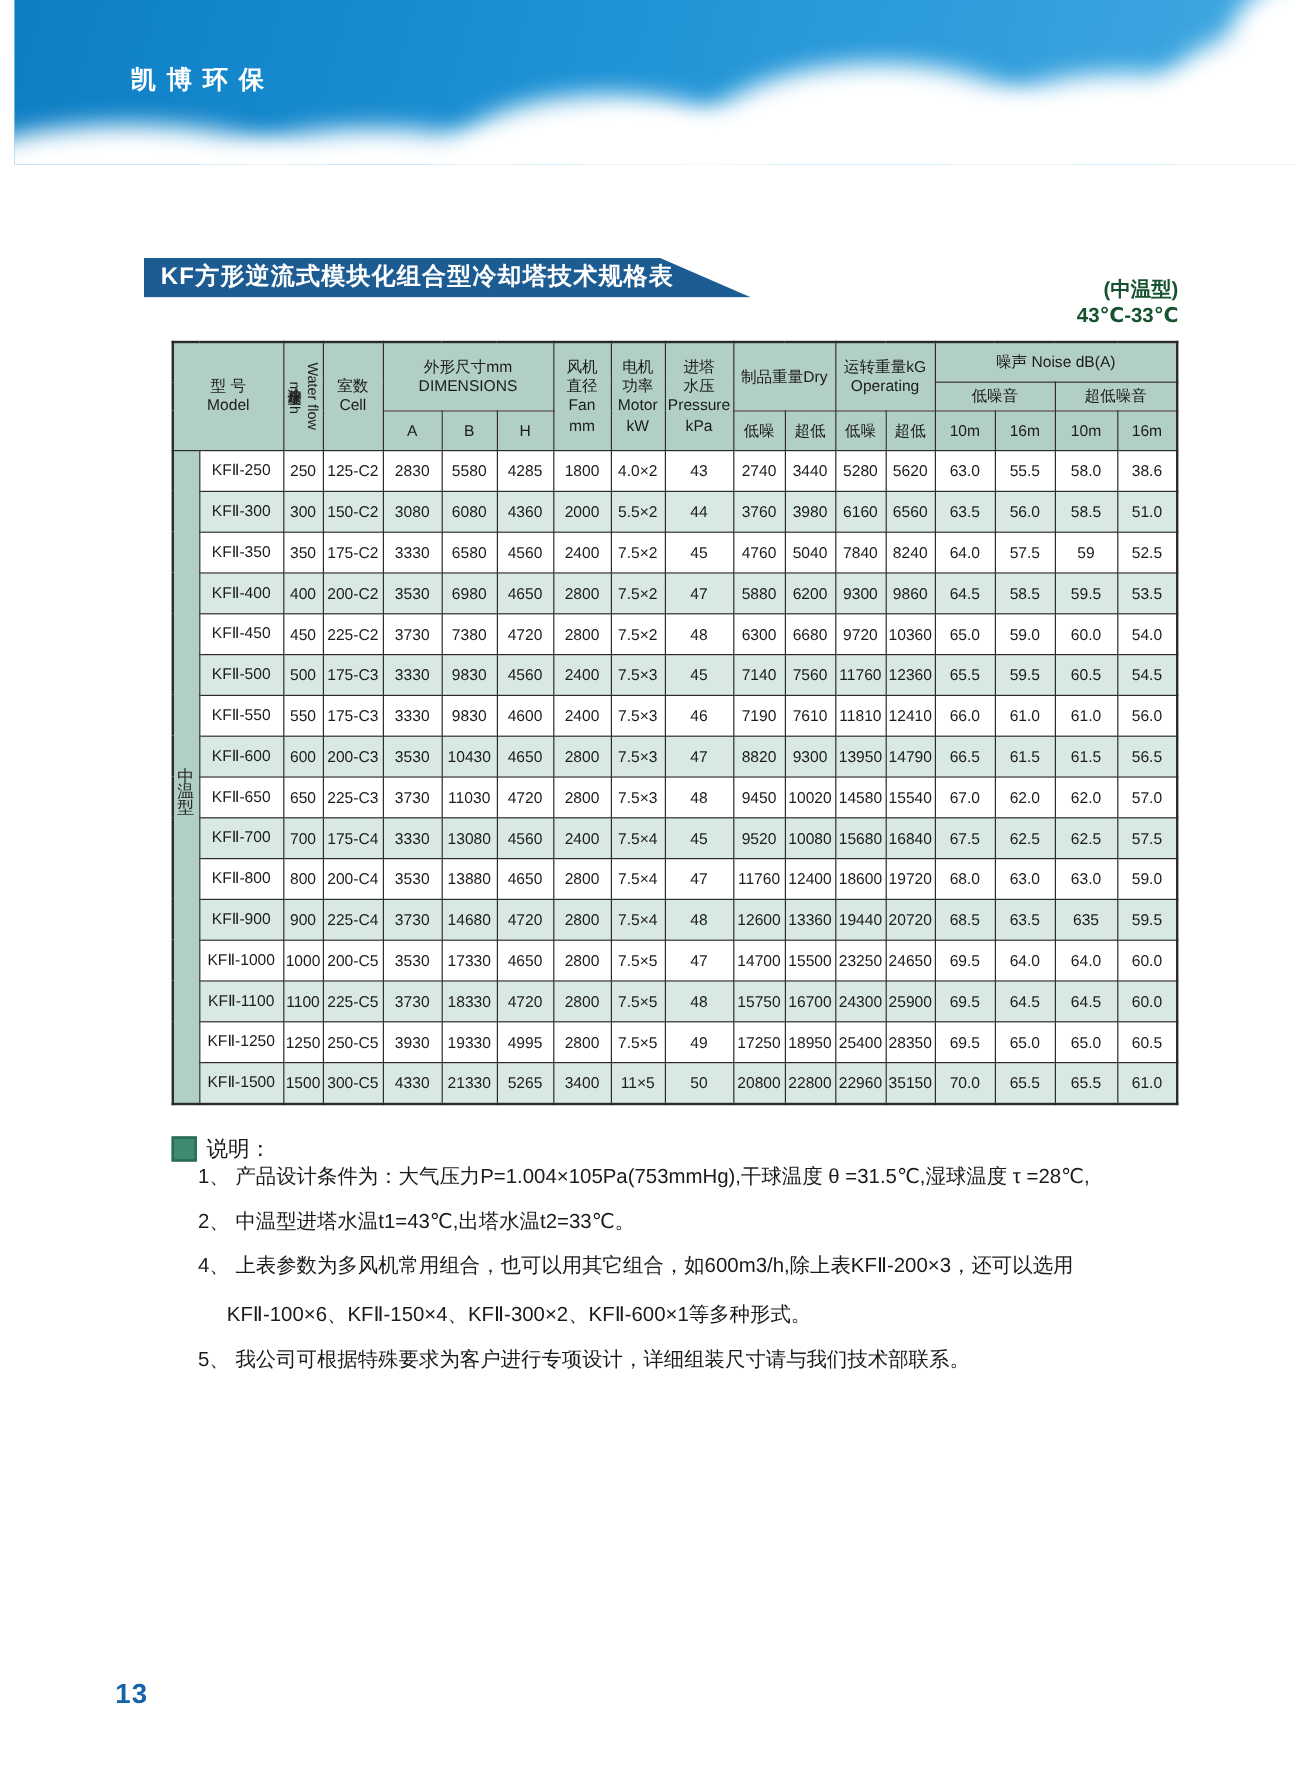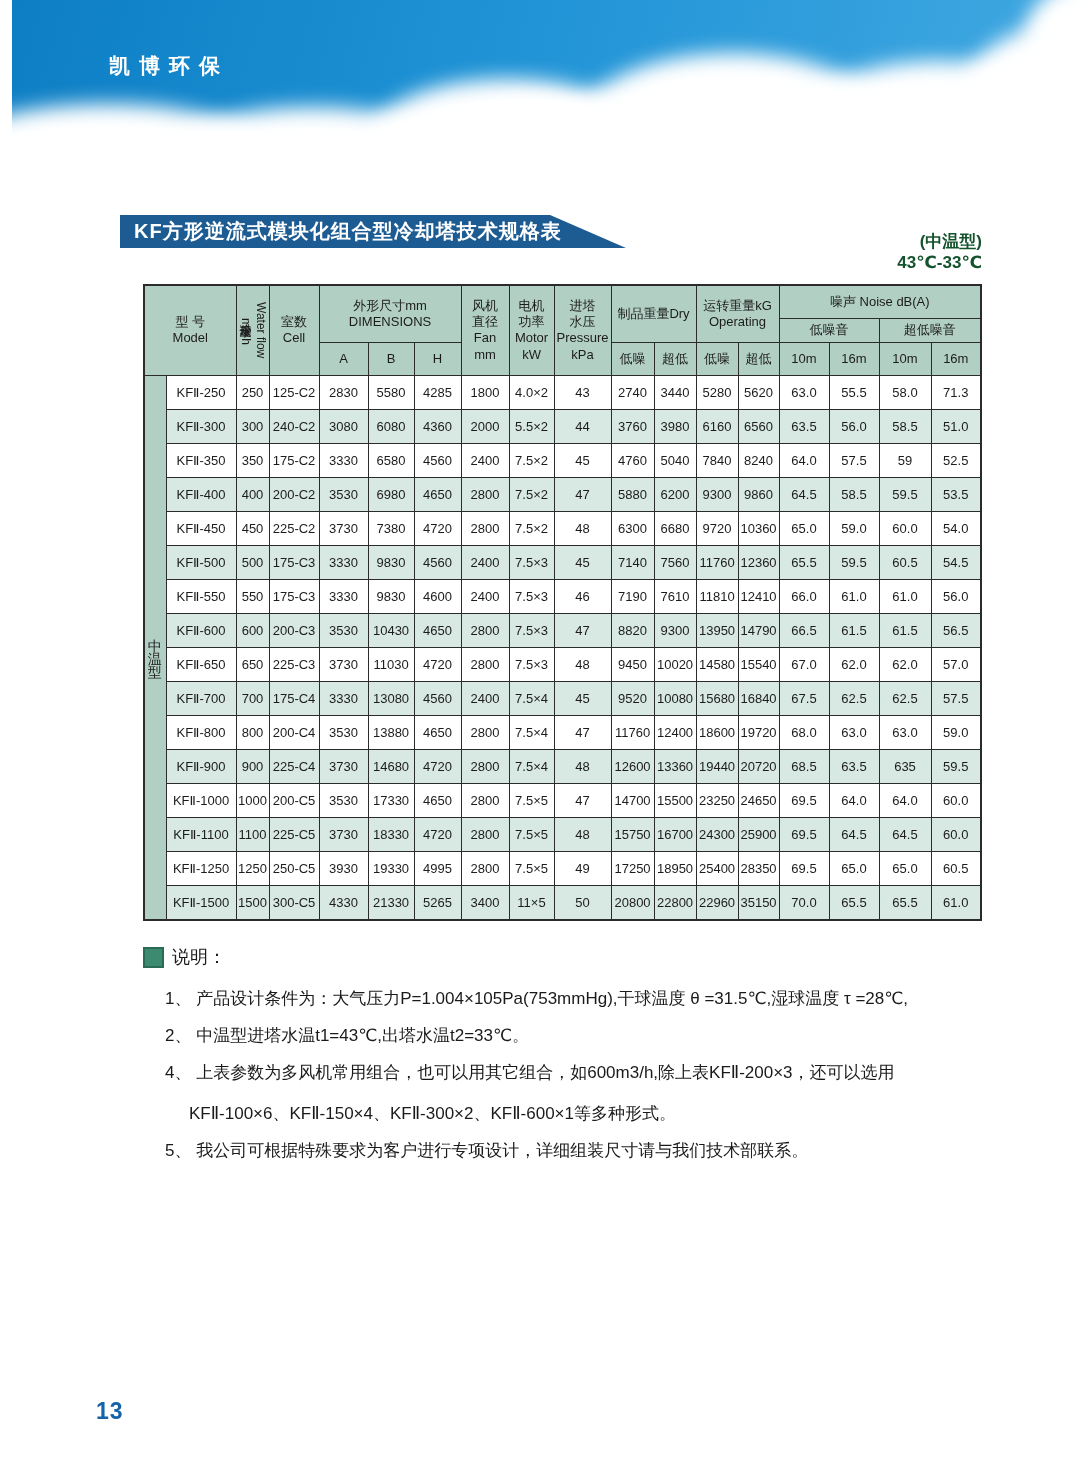--- a/index.html
+++ b/index.html
@@ -44,21 +44,21 @@
   tbody tr.green td{background:#d8e8e2;}
   tbody td.strip{background:#b2cfc4 !important;}
   .vtext{writing-mode:vertical-rl;text-orientation:upright;letter-spacing:13px;font-size:14px;
          margin:0 auto;color:#222;}
   .wf-wrap{display:flex;flex-direction:row;align-items:center;justify-content:center;height:100%;}
   .v-cjk{writing-mode:vertical-rl;text-orientation:mixed;font-size:12px;letter-spacing:1px;}
   .v-en{writing-mode:vertical-rl;font-size:12px;}
 
   
   .notes{position:absolute;left:143px;top:945px;width:830px;color:#1a1a1a;}
-  .notes-head{display:flex;align-items:center;font-size:18px;margin-bottom:18px;}
+  .notes-head{display:flex;align-items:center;font-size:18px;}
   .bullet{display:inline-block;width:17px;height:17px;background:#3c8a70;
           border:2px solid #2a6b55;margin-right:8px;}
   .note-line{font-size:17px;line-height:23px;margin-bottom:14px;padding-left:22px;}
   .note-line.indent{padding-left:46px;margin-top:18px;}
 
   .page-number{position:absolute;left:96px;top:1398px;color:#1563a8;font-size:23px;
                font-weight:bold;letter-spacing:1px;}
 </style>
 </head>
 <body>
@@ -170,26 +170,26 @@
           <td>1800</td>
           <td>4.0×2</td>
           <td>43</td>
           <td>2740</td>
           <td>3440</td>
           <td>5280</td>
           <td>5620</td>
           <td>63.0</td>
           <td>55.5</td>
           <td>58.0</td>
-          <td>71.3</td>
+          <td>38.6</td>
         </tr>
         <tr class="green">
           <td>KFⅡ-300</td>
           <td>300</td>
-          <td>240-C2</td>
+          <td>150-C2</td>
           <td>3080</td>
           <td>6080</td>
           <td>4360</td>
           <td>2000</td>
           <td>5.5×2</td>
           <td>44</td>
           <td>3760</td>
           <td>3980</td>
           <td>6160</td>
           <td>6560</td>

